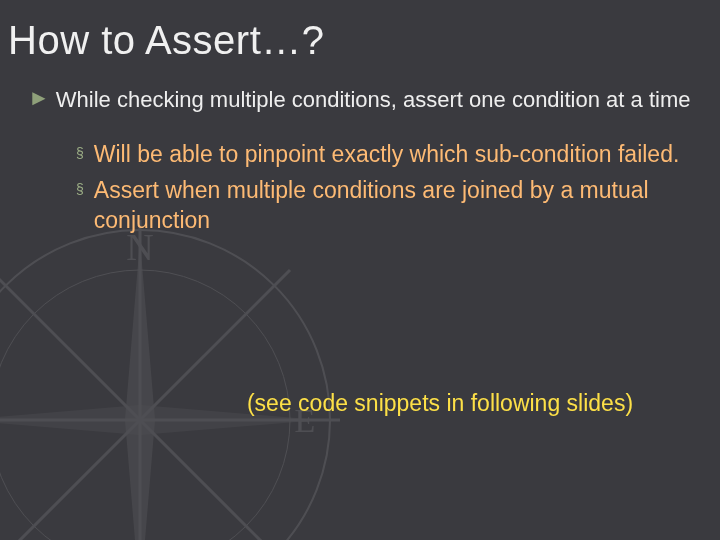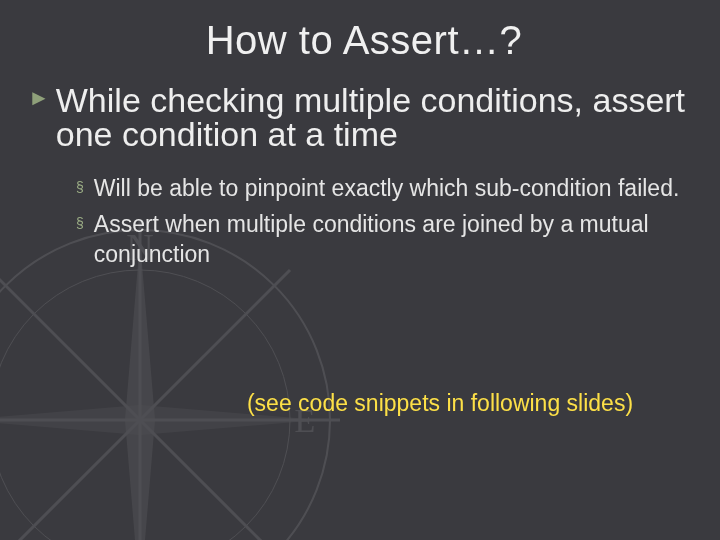--- a/index.html
+++ b/index.html
@@ -21,21 +21,20 @@
   .bg-watermark {
     position: absolute;
     left: -70px;
     bottom: -90px;
     width: 420px;
     height: 420px;
     pointer-events: none;
     opacity: 0.10;
   }
   .title {
-    text-align: center;
     font-size: 40px;
     padding-top: 18px;
     color: #f0f0f0;
     font-weight: 400;
     letter-spacing: 0.5px;
     margin-left: 8px;
   }
   .content {
     position: relative;
     padding: 20px 28px 0 28px;
@@ -46,21 +45,21 @@
     margin-bottom: 12px;
   }
   .l1-bullet {
     color: #8fa07a;
     font-size: 22px;
     line-height: 30px;
     margin-right: 6px;
     flex: 0 0 auto;
   }
   .l1-text {
-    font-size: 34px;
+    font-size: 22px;
     line-height: 34px;
     color: #eeeeee;
   }
   .level2-group {
     padding: 10px 10px 0 48px;
   }
   .level2 {
     display: flex;
     align-items: flex-start;
     margin-bottom: 6px;
@@ -68,21 +67,21 @@
   .l2-bullet {
     color: #9cae86;
     font-size: 14px;
     line-height: 28px;
     margin-right: 10px;
     flex: 0 0 auto;
   }
   .l2-text {
     font-size: 23px;
     line-height: 30px;
-    color: #e5e5e5;
+    color: #fdba74;
   }
   .footnote {
     position: absolute;
     left: 0;
     right: 0;
     top: 390px;
     text-align: center;
     font-size: 23px;
     color: #fde047;
     padding-left: 160px;

